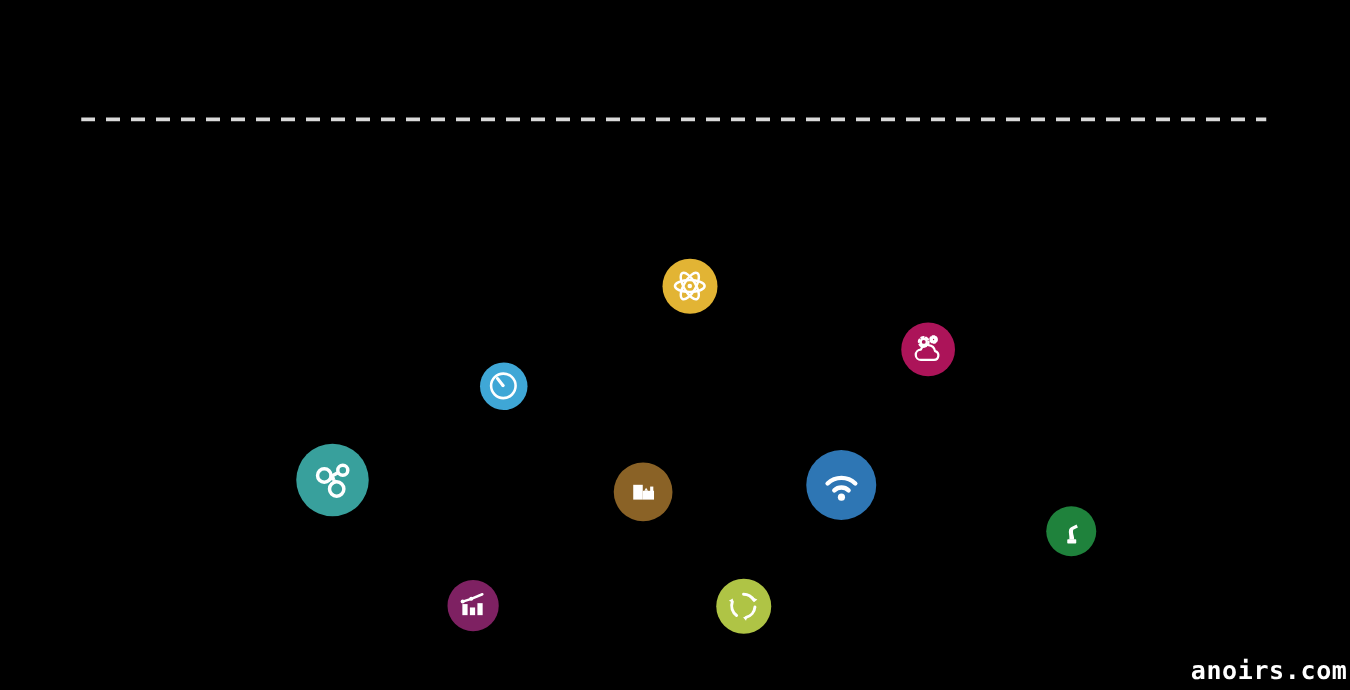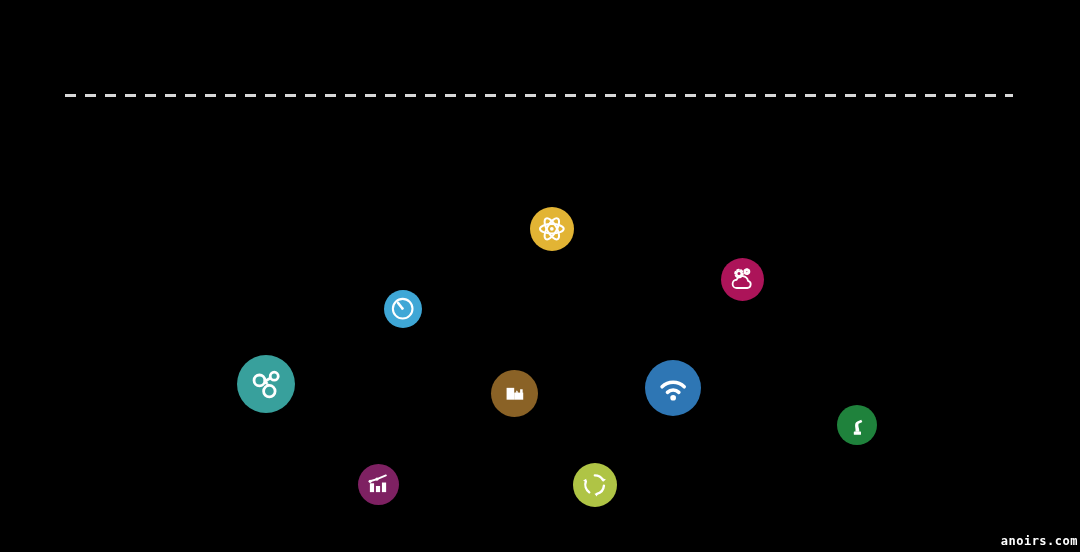--- a/index.html
+++ b/index.html
@@ -13,21 +13,21 @@
     background:repeating-linear-gradient(90deg,#d9d9d9 0 11px,transparent 11px 20px);
   }
   .badge{
     position:absolute;border-radius:50%;
     display:flex;align-items:center;justify-content:center;
   }
   .badge svg{width:72%;height:72%;display:block;}
   .watermark{
     position:absolute;right:2px;bottom:4px;
     font-family:"DejaVu Sans Mono","Liberation Mono",monospace;
-    font-size:12px;font-weight:bold;color:#ffffff;letter-spacing:0.5px;
+    font-size:20px;font-weight:bold;color:#ffffff;letter-spacing:0.5px;
     white-space:nowrap;
   }
 </style>
 </head>
 <body style="background: rgb(0, 0, 0);">
 
 <div class="canvas">
   <div class="timeline" style="background: repeating-linear-gradient(90deg, rgb(217, 217, 217) 0px, rgb(217, 217, 217) 11px, transparent 11px, transparent 20px);"></div>
   <div id="icons-layer">
       <div class="badge" style="left: 530px; top: 207px; width: 44px; height: 44px; background: rgb(226, 180, 52);">

